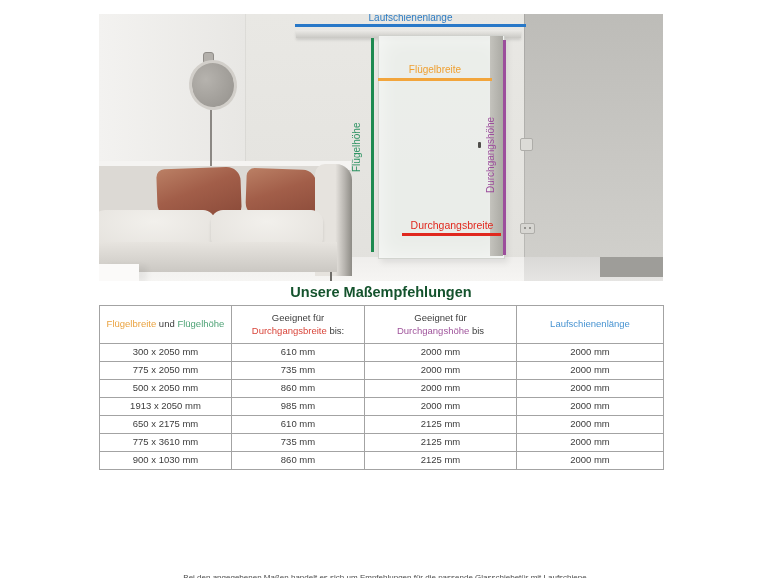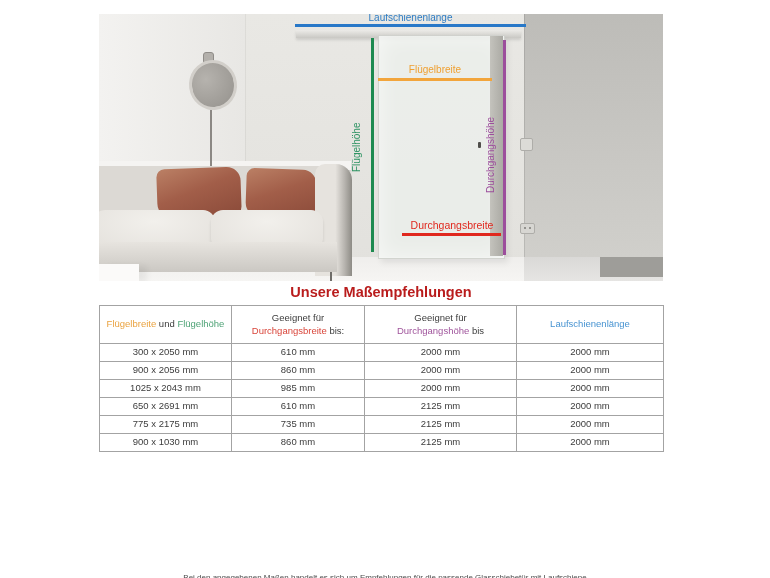--- a/index.html
+++ b/index.html
@@ -59,21 +59,21 @@
   .fh-line{left:272px;top:24px;width:3px;height:214px;background:#1E8A50;}
   .fh-label{left:252px;top:88px;height:90px;color:#2F9464;font-size:10px;
             writing-mode:vertical-rl;transform:rotate(180deg);text-align:center;}
   .dh-line{left:404px;top:26px;width:3px;height:215px;background:#9C4E9C;}
   .dh-label{left:386px;top:86px;height:110px;color:#9C4E9C;font-size:10px;
             writing-mode:vertical-rl;transform:rotate(180deg);text-align:center;}
   .db-line{left:303px;top:219px;width:99px;height:3px;background:#E0281E;}
   .db-label{left:283px;top:205px;width:140px;text-align:center;color:#E0281E;font-size:10.5px;}
 
   
-  .title{left:99px;top:284px;width:564px;text-align:center;font-size:14.5px;font-weight:bold;color:#b91c1c;}
+  .title{left:99px;top:284px;width:564px;text-align:center;font-size:14.5px;font-weight:bold;color:#14532d;}
 
   
   table.spec{position:absolute;left:99px;top:305px;width:564px;border-collapse:collapse;table-layout:fixed;border-radius:9px;}
   table.spec col.c1{width:132px;} table.spec col.c2{width:133px;}
   table.spec col.c3{width:152px;} table.spec col.c4{width:147px;}
   table.spec th,table.spec td{border:1px solid #a3a3a3;font-weight:normal;text-align:center;
        font-size:9.5px;color:#3c3c3c;padding:0;line-height:1.35;}
   table.spec th{height:37px;}
   table.spec td{height:17px;}
   .hdr-orange{color:#EAA340;} .hdr-green{color:#4FA377;} .hdr-red{color:#D9453A;}
@@ -159,39 +159,45 @@
   </thead>
   <tbody>
 
   <tr>
       <td>300 x 2050 mm</td>
       <td>610 mm</td>
       <td>2000 mm</td>
       <td>2000 mm</td>
     </tr>
       <tr>
-      <td>900 x 2056 mm</td>
+      <td>775 x 2050 mm</td>
+      <td>735 mm</td>
+      <td>2000 mm</td>
+      <td>2000 mm</td>
+    </tr>
+      <tr>
+      <td>500 x 2050 mm</td>
       <td>860 mm</td>
       <td>2000 mm</td>
       <td>2000 mm</td>
     </tr>
       <tr>
-      <td>1025 x 2043 mm</td>
+      <td>1913 x 2050 mm</td>
       <td>985 mm</td>
       <td>2000 mm</td>
       <td>2000 mm</td>
     </tr>
       <tr>
-      <td>650 x 2691 mm</td>
+      <td>650 x 2175 mm</td>
       <td>610 mm</td>
       <td>2125 mm</td>
       <td>2000 mm</td>
     </tr>
       <tr>
-      <td>775 x 2175 mm</td>
+      <td>775 x 3610 mm</td>
       <td>735 mm</td>
       <td>2125 mm</td>
       <td>2000 mm</td>
     </tr>
       <tr>
       <td>900 x 1030 mm</td>
       <td>860 mm</td>
       <td>2125 mm</td>
       <td>2000 mm</td>
     </tr>

